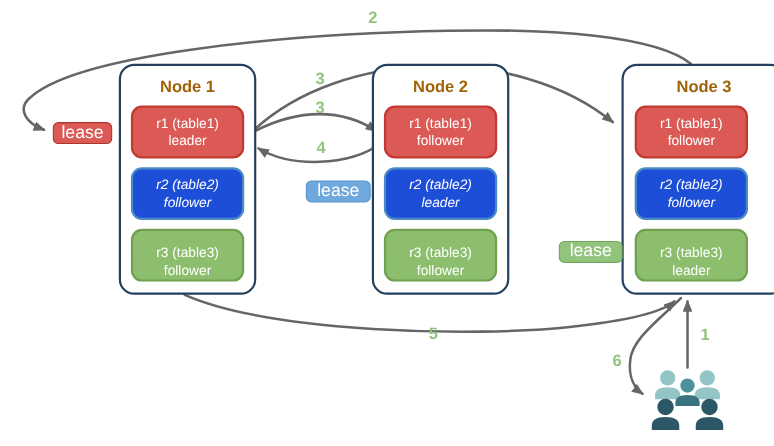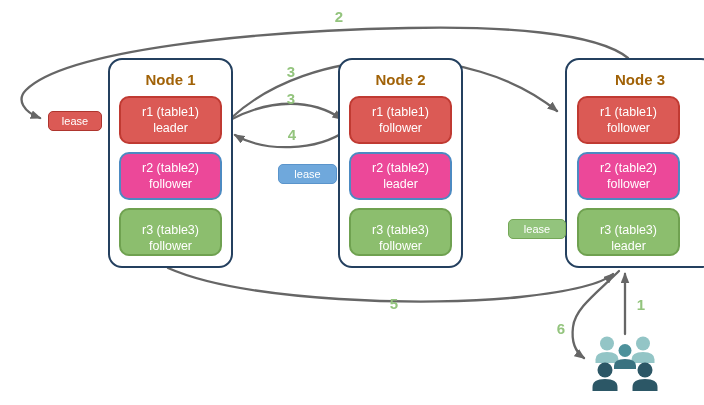--- a/index.html
+++ b/index.html
@@ -15,26 +15,26 @@
   .node-title{
     text-align:center;font-weight:bold;font-size:15px;color:#a16207;margin-top:11px;
   }
   .replica{
     position:absolute;left:9px;width:103px;height:48px;border-radius:10px;
     border:2px solid;box-sizing:border-box;color:#ffffff;font-size:12.5px;
     display:flex;flex-direction:column;align-items:center;justify-content:center;
     line-height:1.3;text-align:center;
   }
   .rep-red{background:#DB5A55;border-color:#C03A32;justify-content:center;}
-  .rep-blue{background:#ec4899;border-color:#4C8AC2;}
+  .rep-blue{background:#1d4ed8;border-color:#4C8AC2;font-style:italic;}
   .rep-green{background:#8CBE6E;border-color:#6FA150;justify-content:flex-end;}
   .rep1{top:36px;} .rep2{top:92px;} .rep3{top:148px;}
   .lease{
     position:absolute;height:20px;border-radius:5px;border:1.5px solid;box-sizing:border-box;
-    color:#ffffff;font-size:11px;display:flex;align-items:center;justify-content:center;
+    color:#ffffff;font-size:16px;display:flex;align-items:center;justify-content:center;
   }
   .lease-red{left:48px;top:111px;width:54px;background:#DB5A55;border-color:#AE352E;}
   .lease-blue{left:278px;top:164px;width:59px;background:#6FA8DC;border-color:#5A94CB;}
   .lease-green{left:508px;top:219px;width:58px;background:#93C47D;border-color:#74A757;}
   .step{
     position:absolute;color:#93C47D;font-weight:bold;font-size:15px;width:14px;text-align:center;
   }
   .users{position:absolute;left:592px;top:334px;}
 </style>
 </head>

